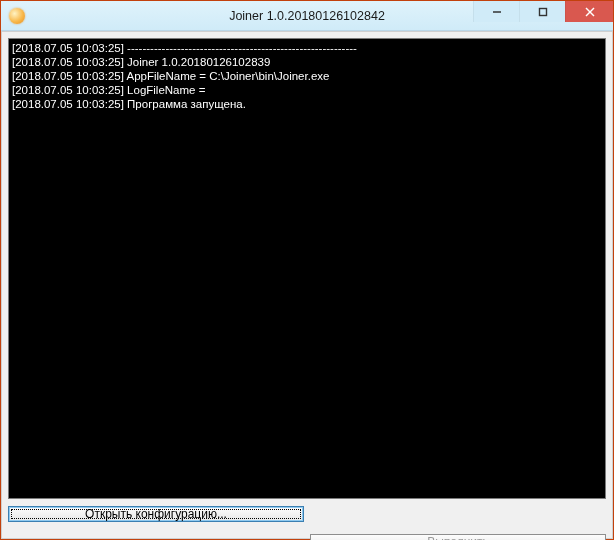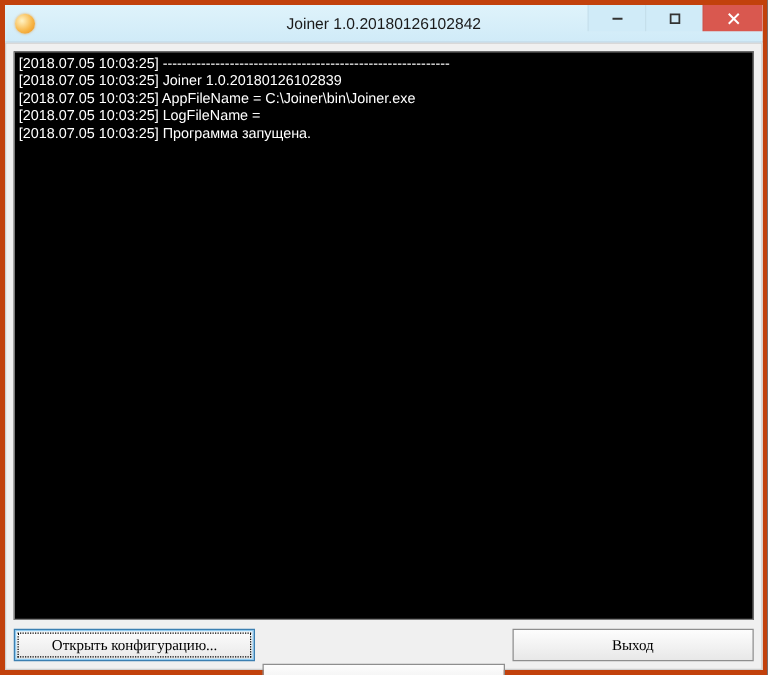--- a/index.html
+++ b/index.html
@@ -6,21 +6,21 @@
   html, body {
     margin: 0; padding: 0;
     width: 614px; height: 540px;
     font-family: "Segoe UI", Tahoma, sans-serif;
     background: #5aa7d6;
     overflow: hidden;
   }
   .window {
     width: 614px; height: 540px;
     background: #ffffff;
-    border: 4px solid #c2410c;
+    border: 1px solid #c2410c;
     display: flex;
     flex-direction: column;
   }
   .titlebar {
     height: 30px;
     background: linear-gradient(to bottom, #dff3fb 0%, #d0ebf8 100%);
     display: flex;
     align-items: center;
     position: relative;
     border-bottom: 1px solid #b9d6e8;
@@ -87,25 +87,25 @@
   }
   .console .line { white-space: pre; }
   .button-row {
     display: flex;
     gap: 6px;
     margin-top: 7px;
     height: 26px;
   }
   .app-btn {
     flex: 1;
-    height: 26px;
+    height: 16px;
     background: linear-gradient(to bottom, #fdfdfd, #e8e8e8);
     border: 1px solid #8e8e8e;
     font-size: 12px;
-    font-family: Liberation Serif, serif;
+    font-family: Liberation Sans, sans-serif;
     color: #000;
     cursor: pointer;
     padding: 0;
   }
   .app-btn.focused {
     outline: 1px dotted #000;
     outline-offset: -4px;
     border: 1px solid #3c7fb1;
     box-shadow: 0 0 0 1px #8fcaf0 inset;
   }
@@ -141,17 +141,16 @@
           </svg>
       </div>
     </div>
   </div>
 
   <div class="client">
     <div class="console" id="console"><div class="line">[2018.07.05 10:03:25] ------------------------------------------------------------</div><div class="line">[2018.07.05 10:03:25] Joiner 1.0.20180126102839</div><div class="line">[2018.07.05 10:03:25] AppFileName = C:\Joiner\bin\Joiner.exe</div><div class="line">[2018.07.05 10:03:25] LogFileName =</div><div class="line">[2018.07.05 10:03:25] Программа запущена.</div></div>
     <div class="button-row">
       <button class="app-btn focused">Открыть конфигурацию...</button>
       <button class="app-btn" disabled="">Выполнить</button>
-      <button class="app-btn">Выход</button>
     </div>
   </div>
 
 </div>
 
 </body></html>

